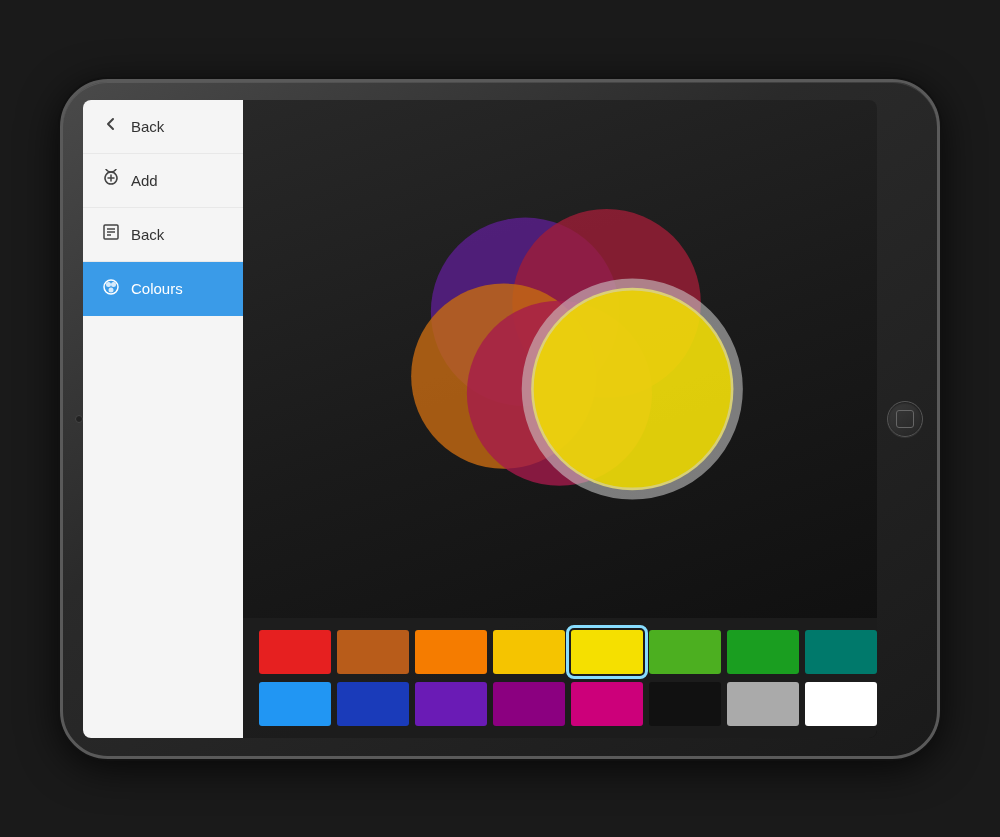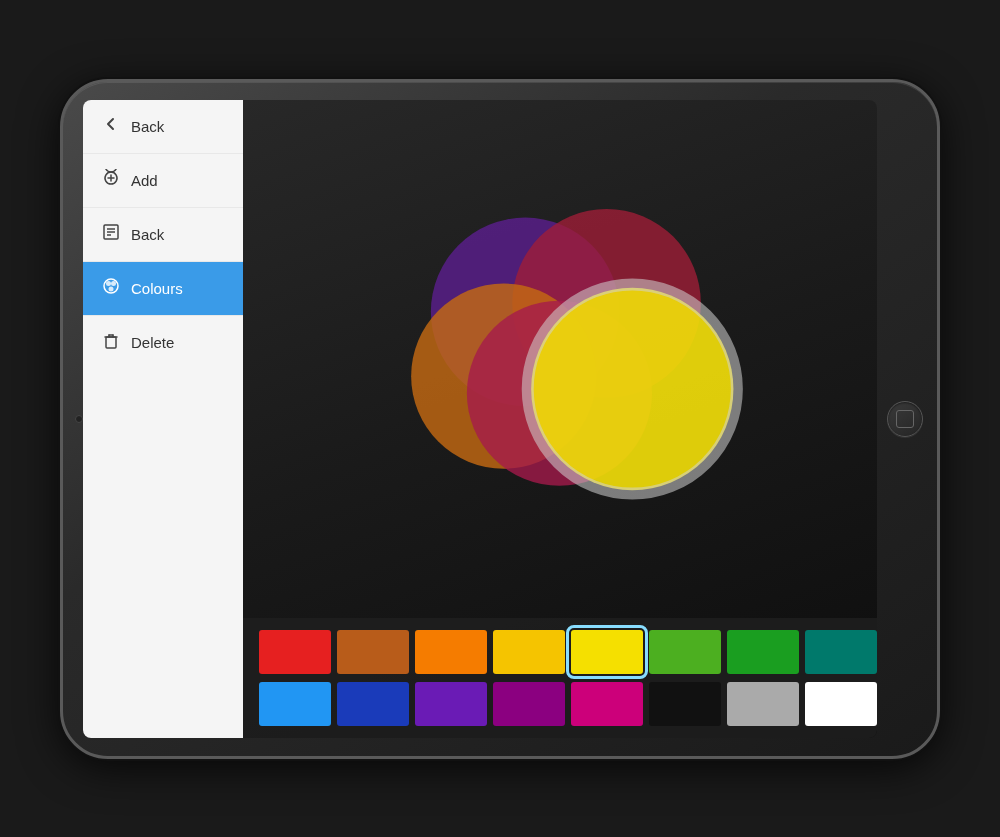--- a/index.html
+++ b/index.html
@@ -226,32 +226,20 @@
             <circle cx="6.5" cy="6.5" r="2.5" fill="white" opacity="0.8"></circle>
             <circle cx="11.5" cy="6.5" r="2.5" fill="white" opacity="0.8"></circle>
             <circle cx="9" cy="12" r="2.5" fill="white" opacity="0.8"></circle>
           </svg>
         </span>
         <span class="menu-label">Colours</span>
       </div>
 
 
 
-      <div class="menu-item">
-        <span class="menu-icon">
-          <svg class="icon-svg" viewBox="0 0 18 18" fill="none">
-            <rect x="4" y="5" width="10" height="11" rx="1" stroke="#444" stroke-width="1.5" fill="none"></rect>
-            <line x1="3" y1="5" x2="15" y2="5" stroke="#444" stroke-width="1.5" stroke-linecap="round"></line>
-            <line x1="7" y1="5" x2="7" y2="3" stroke="#444" stroke-width="1.5" stroke-linecap="round"></line>
-            <line x1="11" y1="5" x2="11" y2="3" stroke="#444" stroke-width="1.5" stroke-linecap="round"></line>
-            <line x1="7" y1="3" x2="11" y2="3" stroke="#444" stroke-width="1.5" stroke-linecap="round"></line>
-          </svg>
-        </span>
-        <span class="menu-label">Delete</span>
-      </div>
 
     </div>
 
     <div class="main-canvas">
 
       <div class="circles-area">
         <svg class="circles-svg" viewBox="0 0 420 380" width="420" height="380">
 
           <circle cx="160" cy="135" r="110" fill="rgba(90,30,140,0.82)"></circle>
 

